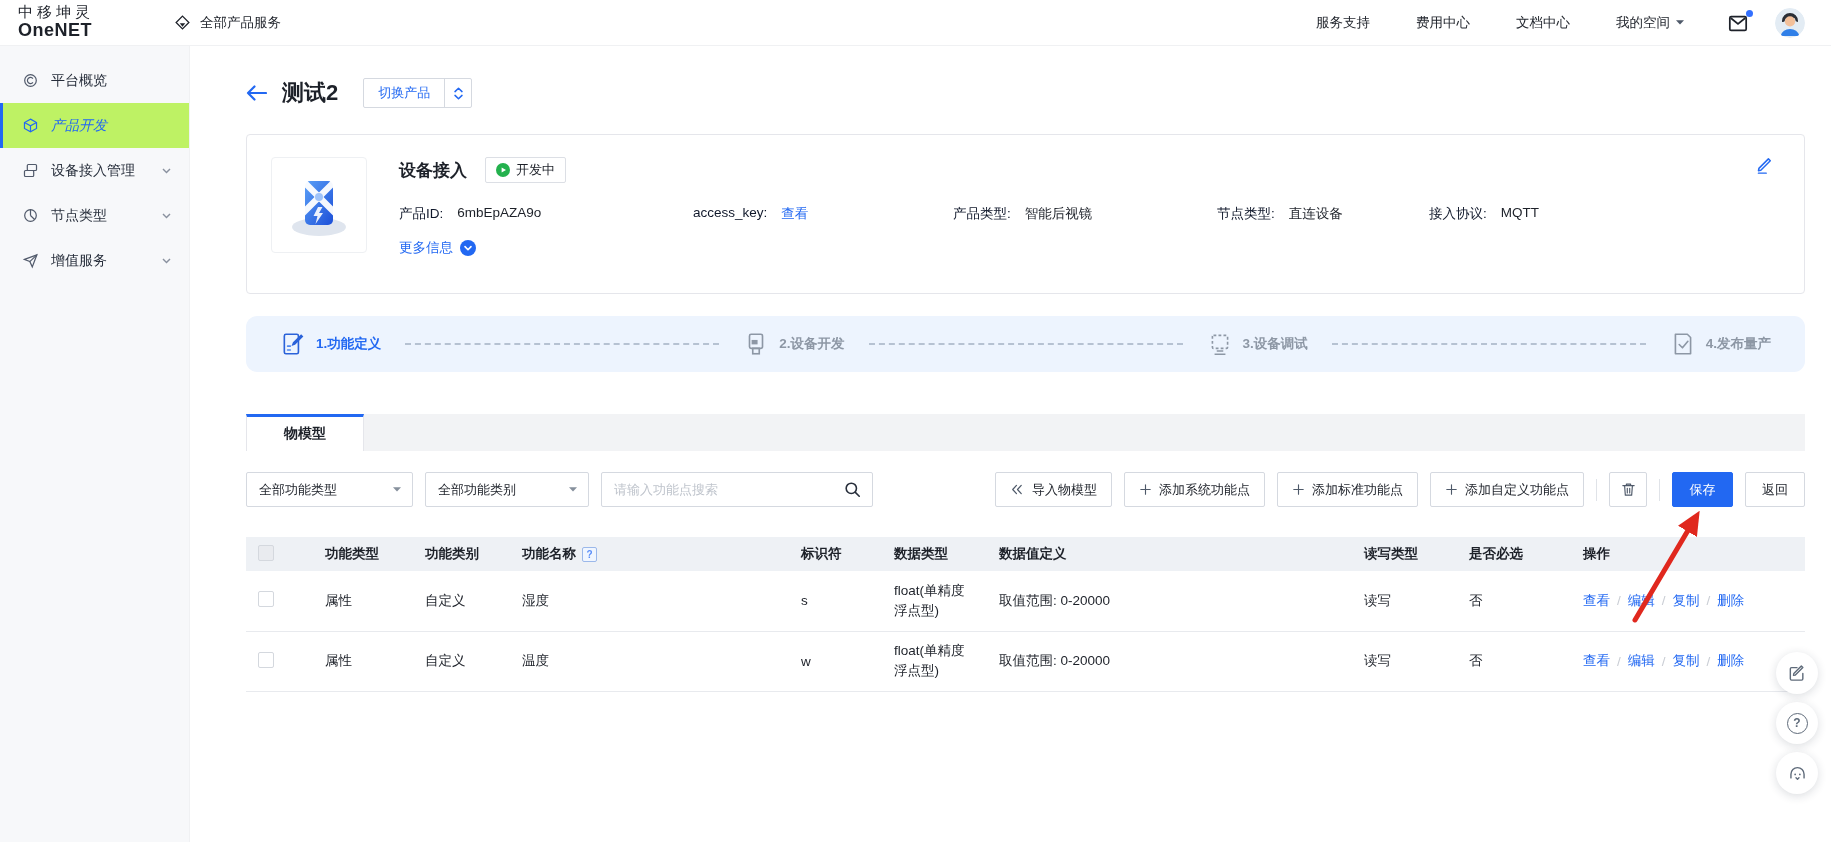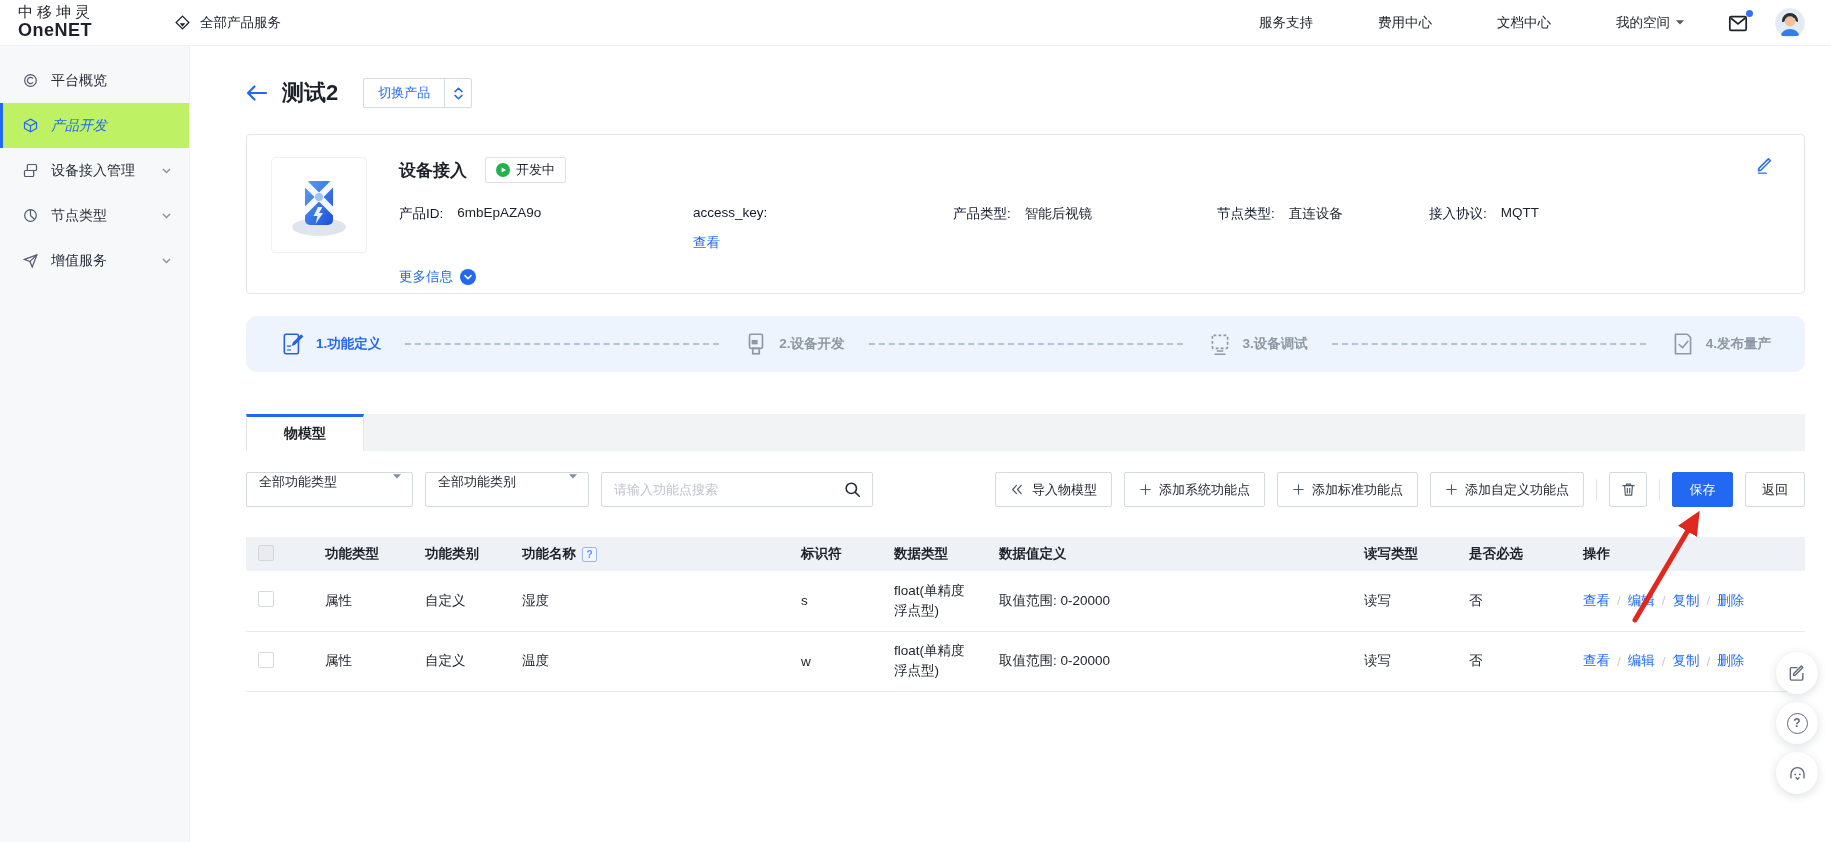--- a/index.html
+++ b/index.html
@@ -11,21 +11,21 @@
   svg { display:block; }
 
   
   .topbar { height:46px; display:flex; align-items:center; padding:0 26px 0 18px;
             border-bottom:1px solid #f0f1f3; background:#fff; }
   .logo { width:132px; line-height:1.1; }
   .logo-cn { font-family:"Liberation Serif","DejaVu Serif",serif; font-size:15px; letter-spacing:4px; }
   .logo-en { font-size:18px; font-weight:700; letter-spacing:.5px; }
   .all-products { display:flex; align-items:center; gap:9px; margin-left:24px; font-size:13.5px; cursor:pointer; }
   .flex-sp { flex:1; }
-  .topnav { display:flex; align-items:center; gap:65px; font-size:13.5px; margin-right:42px;text-align:center; }
+  .topnav { display:flex; align-items:center; gap:46px; font-size:13.5px; margin-right:42px;text-align:center; }
   .topnav-item { cursor:pointer; display:flex; align-items:center; gap:5px; }
   .mail-wrap { position:relative; margin-right:26px; cursor:pointer; }
   .mail-dot { position:absolute; top:-3px; right:-4px; width:7px; height:7px; border-radius:50%; background:#3370ff; }
   .avatar { width:30px; height:30px; border-radius:50%; overflow:hidden; cursor:pointer; }
 
   
   .shell { display:flex; height:796px; }
   .sidebar { width:190px; background:#f7f8fa; border-right:1px solid #f0f1f3; padding-top:12px; flex:none; }
   .side-item { height:45px; display:flex; align-items:center; gap:12px; padding:0 18px 0 22px;
                font-size:14px; color:#272e3b; cursor:pointer; position:relative; }
@@ -52,21 +52,21 @@
   .prod-img { width:96px; height:96px; border:1px solid #eef0f3; border-radius:4px;
               display:flex; align-items:center; justify-content:center; flex:none; margin-top:4px; }
   .prod-body { flex:1; padding-top:4px; }
   .prod-title-row { display:flex; align-items:center; gap:18px; margin-bottom:22px; }
   .prod-name { font-size:17px; font-weight:700; }
   .status-badge { border:1px solid #dcdfe5; border-radius:2px; height:26px; padding:0 10px;
                   display:flex; align-items:center; gap:6px; font-size:13px; }
   .fields-row { display:flex; font-size:13.5px; margin-bottom:16px; }
   .field { display:flex; gap:14px; }
   .field .f-label { color:#0f172a; }
-  .f1{width:294px;} .f2{width:260px;flex-direction:column;} .f3{width:264px;} .f4{width:212px;}
+  .f1{width:294px;} .f2{width:260px;} .f3{width:264px;} .f4{width:212px;}
   .link { color:#2268f2; cursor:pointer; }
   .more-info { display:flex; align-items:center; gap:7px; color:#2268f2; font-size:13.5px;
                cursor:pointer; width:max-content; }
   .card-edit { position:absolute; top:20px; right:30px; color:#2268f2; cursor:pointer; }
 
   
   .steps { margin-top:22px; height:56px; background:#edf4fe; border-radius:11px;
            display:flex; align-items:center; padding:0 34px; }
   .step { display:flex; align-items:center; gap:10px; flex:none; }
   .step-label { font-size:13.5px; font-weight:700; color:#8d97a5; }
@@ -76,21 +76,21 @@
   
   .tabstrip { margin-top:42px; height:37px; background:#f2f3f5; display:flex; }
   .tab { width:118px; height:37px; background:#fff; border-top:3px solid #2268f2;
          border-left:1px solid #e5e6eb; border-right:1px solid #e5e6eb;
          display:flex; align-items:center; justify-content:center;
          font-size:14px; font-weight:700; cursor:pointer; }
 
   
   .toolbar { margin-top:21px; display:flex; align-items:center; gap:12px; }
   .select { height:35px; border:1px solid #d5d9e0; border-radius:2px; background:#fff;
-            display:flex; align-items:flex-start; justify-content:space-between;
+            display:flex; align-items:center; justify-content:space-between;
             padding:0 10px 0 12px; cursor:pointer; }
   .sel-type { width:167px; } .sel-cat { width:164px; }
   .search-box { width:272px; height:35px; border:1px solid #d5d9e0; border-radius:2px;
                 display:flex; align-items:center; padding:0 10px 0 12px; background:#fff; }
   .search-box input { flex:1; border:none; outline:none; font-size:13px; min-width:0;
                       font-family:inherit; color:#1d2129; background:transparent; }
   .search-box input::placeholder { color:#bfc4cc; }
   .btn { height:35px; border:1px solid #d5d9e0; border-radius:2px; background:#fff;
          display:flex; align-items:center; justify-content:center; gap:7px;
          font-size:13px; color:#1d2129; padding:0 14px; cursor:pointer; }

